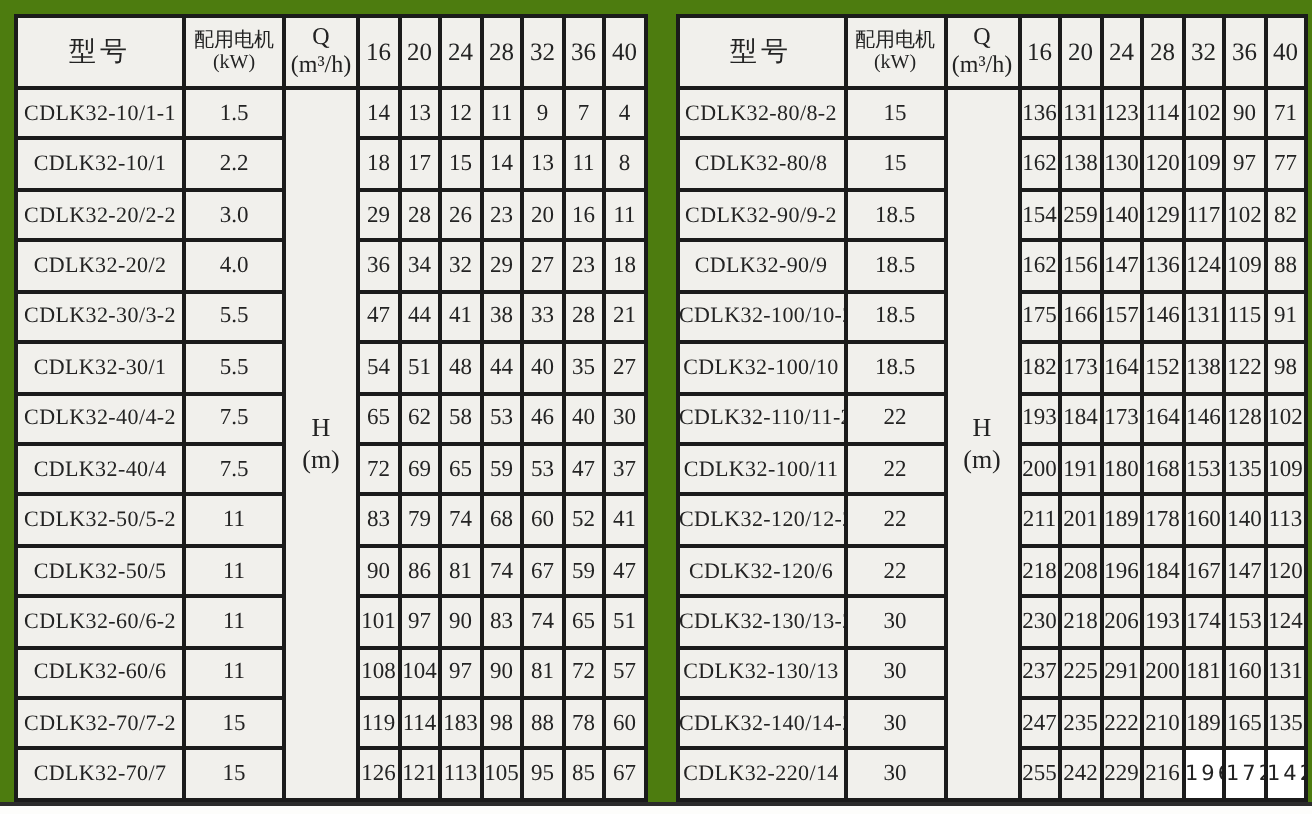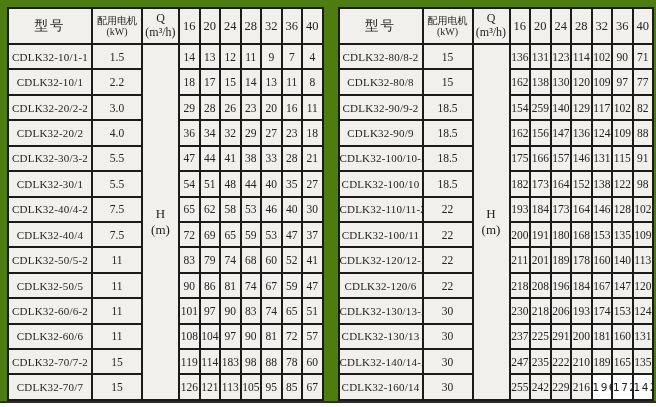--- a/index.html
+++ b/index.html
@@ -443,21 +443,21 @@
             <td class="power-cell">30</td>
             <td class="flow-value-cell">247</td>
             <td class="flow-value-cell">235</td>
             <td class="flow-value-cell">222</td>
             <td class="flow-value-cell">210</td>
             <td class="flow-value-cell">189</td>
             <td class="flow-value-cell">165</td>
             <td class="flow-value-cell">135</td>
           </tr>
           <tr>
-            <td class="model-cell">CDLK32-160/14</td>
+            <td class="model-cell">CDLK32-220/14</td>
             <td class="power-cell">30</td>
             <td class="flow-value-cell">255</td>
             <td class="flow-value-cell">242</td>
             <td class="flow-value-cell">229</td>
             <td class="flow-value-cell">216</td>
             <td class="flow-value-cell patched">196</td>
             <td class="flow-value-cell patched">172</td>
             <td class="flow-value-cell patched">142</td>
           </tr>
         </tbody>

